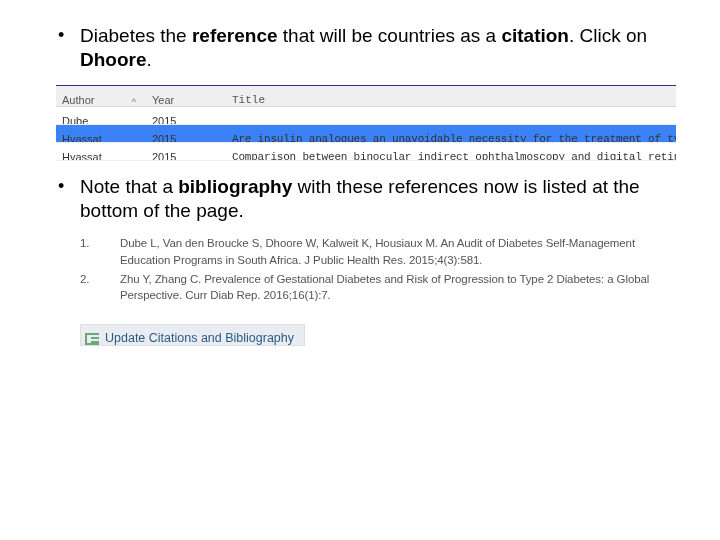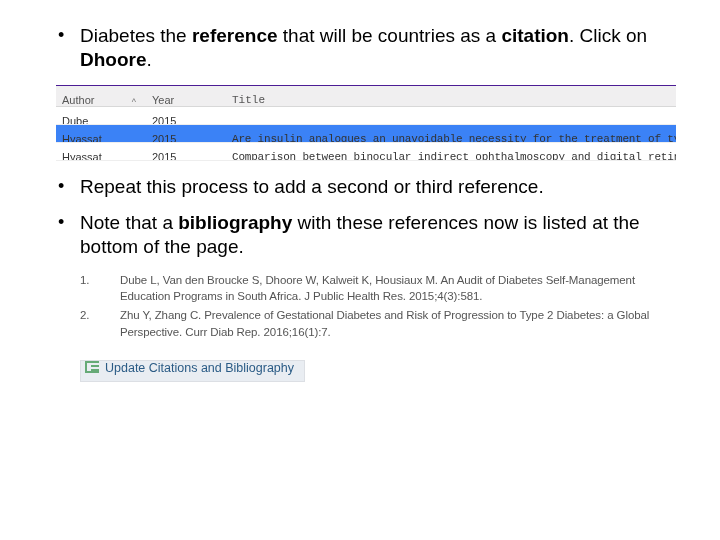--- a/index.html
+++ b/index.html
@@ -84,21 +84,21 @@
     line-height: 1.45;
     letter-spacing: -0.1px;
     font-family: Arial, Helvetica, sans-serif;
   }
   .bib-item { display: flex; margin-bottom: 2px; }
   .bib-num { width: 40px; flex: 0 0 40px; }
   .bib-text { flex: 1; }
   
   .upd-btn {
     display: inline-flex;
-    align-items: flex-start;
+    align-items: flex-end;
     margin: 4px 0 0 24px;
     height: 22px;
     padding: 0 10px 0 4px;
     background: #e9edf2;
     border: 1px solid #dcdfe4;
     font-size: 12.5px;
     color: #2a5b85;
     gap: 6px;
   }
   .upd-icon {
@@ -152,21 +152,20 @@
           <div class="ref-col-title">Are insulin analogues an unavoidable necessity for the treatment of type 2 diabetes in developing countries? The case</div>
         </div>
         <div class="ref-row">
           <div class="ref-col-author">Hyassat</div>
           <div class="ref-col-year">2015</div>
           <div class="ref-col-title">Comparison between binocular indirect ophthalmoscopy and digital retinography for diabetic retinopathy screening: th</div>
         </div>
       </div>
     </div>
 
-    <li>Repeat this process to add a second or third reference.</li>
 
     <li>
       <span>Note that a </span><span class="b">bibliography</span><span> with these references now is listed at the bottom of the page.</span>
     </li>
 
     <div class="bib">
       <div class="bib-item">
         <div class="bib-num">1.</div>
         <div class="bib-text">Dube L, Van den Broucke S, Dhoore W, Kalweit K, Housiaux M. An Audit of Diabetes Self-Management Education Programs in South Africa. J Public Health Res. 2015;4(3):581.</div>
       </div>

